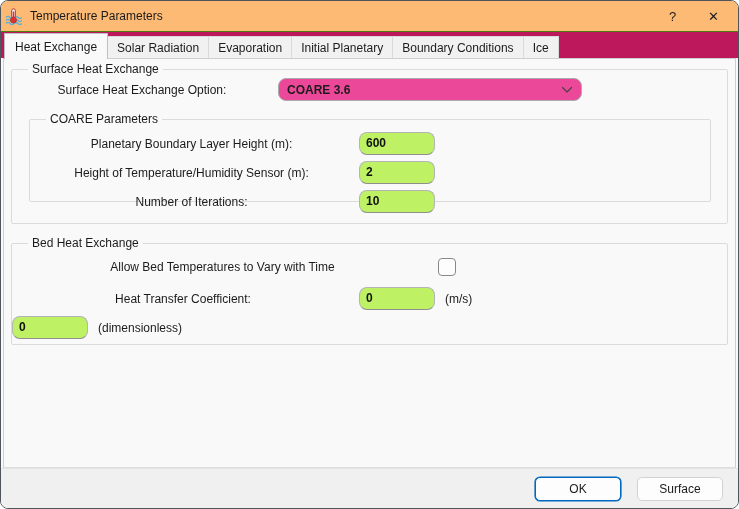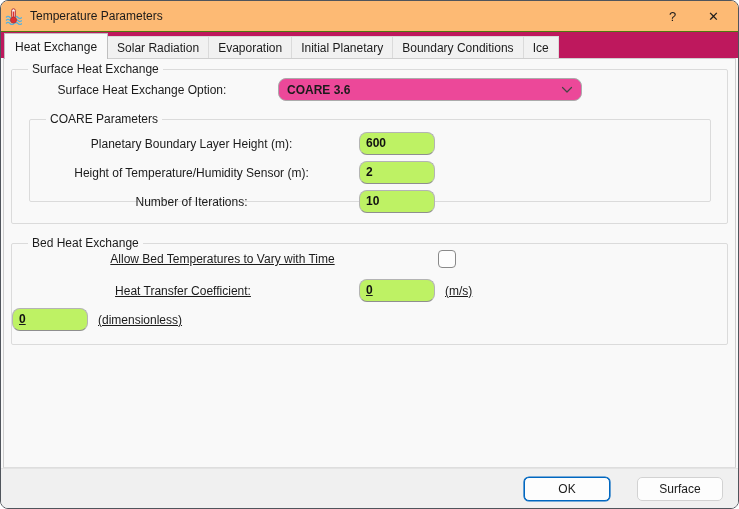--- a/index.html
+++ b/index.html
@@ -77,21 +77,21 @@
     border:1px solid #dbdbdb;
     border-radius:2px;
   }
   .gb-title {
     position:absolute; top:-8px; left:16px;
     background:#f9f9f9; padding:0 4px;
     line-height:14px; white-space:nowrap;
   }
   .g-surface { height:155px; }
   .g-coare  { margin:18px 16px 0 17px; height:83px; padding-top:12px; }
-  .g-bed    { margin-top:19px; height:102px; padding-top:6px;text-decoration:underline; }
+  .g-bed    { margin-top:19px; height:102px; padding-top:14px; }
 
   
   .row { display:flex; align-items:center; }
   .row label { text-align:center; white-space:nowrap; }
 
   .option-row { margin-top:8px; }
   .option-row label { flex:0 0 260px; margin-right:6px; }
 
   .coare-row { margin-bottom:6px; }
   .coare-row label { flex:0 0 323px; margin-right:6px; }
@@ -131,21 +131,21 @@
     border:1px solid #898989;
     border-radius:4px;
   }
 
   
   .footer {
     flex:0 0 40px;
     background:#f0f0f0;
     border-top:1px solid #e4e4e4;
     display:flex; align-items:center; justify-content:flex-end;
-    gap:27px;
+    gap:16px;
     padding-right:15px;
   }
   .btn {
     width:86px; height:24px;
     border-radius:5px;
     background:#fdfdfd;
     border:1px solid #d2d2d2;
     font-family:"Liberation Sans", sans-serif;
     font-size:12px; color:#1b1b1b;
     display:flex; align-items:center; justify-content:center;

